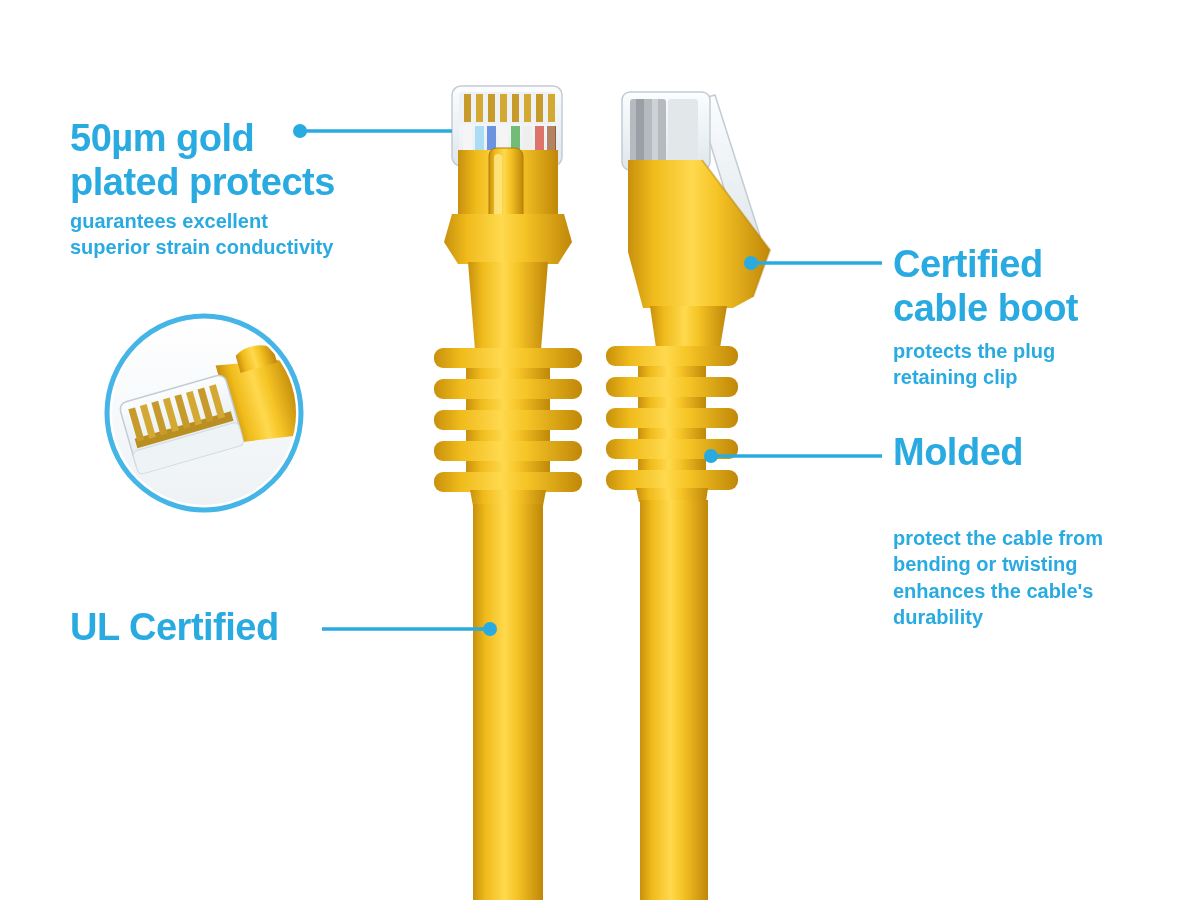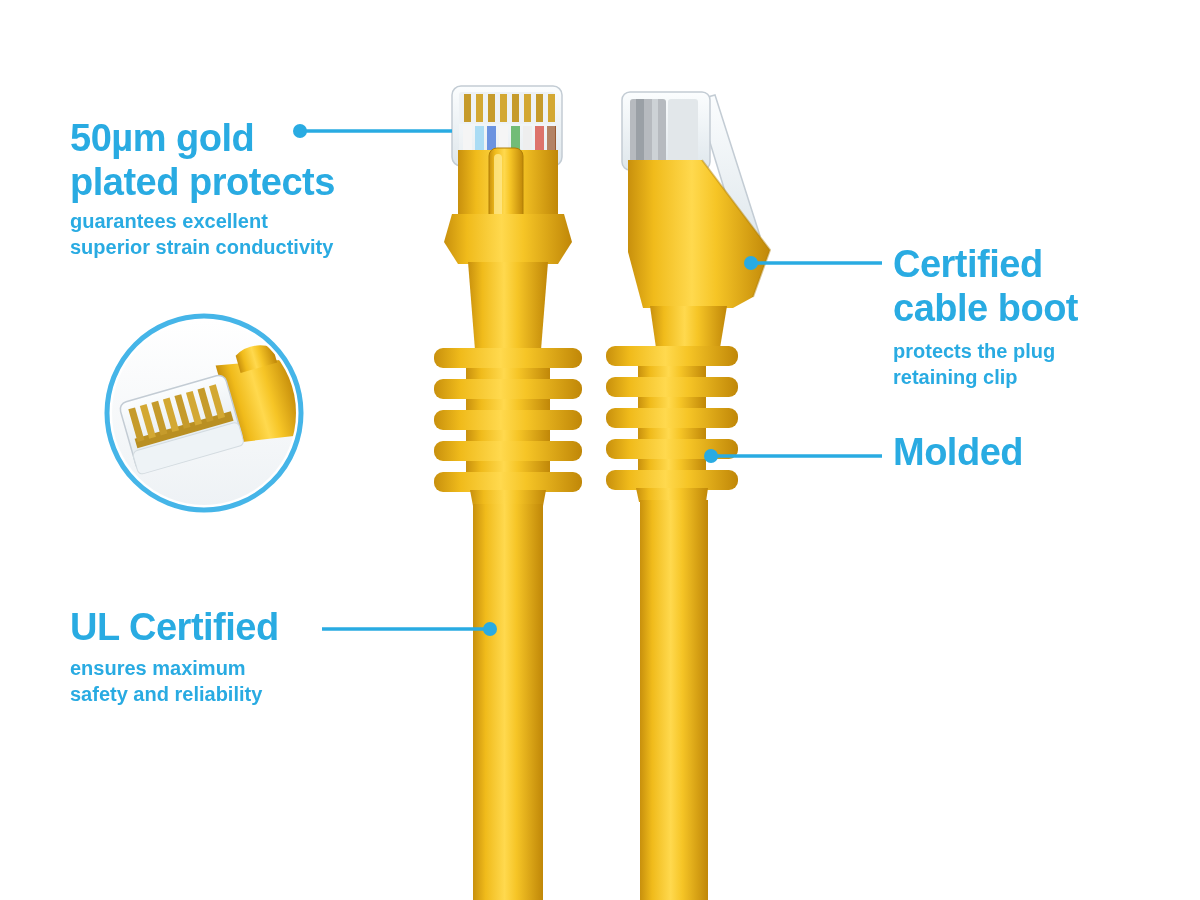--- a/index.html
+++ b/index.html
@@ -181,22 +181,24 @@
     <span class="line">cable boot</span>
   </div>
   <div class="callout body" style="left:893px; top:338px;">
     <span class="line">protects the plug</span>
     <span class="line">retaining clip</span>
   </div>
 
   <div class="callout title" style="left:893px; top:430px;">
     <span class="line">Molded</span>
   </div>
+  <div class="callout body" style="left:893px; top:525px;">
+    <span class="line">protect the cable from</span>
+    <span class="line">bending or twisting</span>
+    <span class="line">enhances the cable's</span>
+    <span class="line">durability</span>
+  </div>
 
   <div class="callout title" style="left:70px; top:605px;">
     <span class="line">UL Certified</span>
   </div>
-  <div class="callout body" style="left:70px; top:655px;">
-    <span class="line">ensures maximum</span>
-    <span class="line">safety and reliability</span>
-  </div>
 
 </div>
 
 </body></html>

